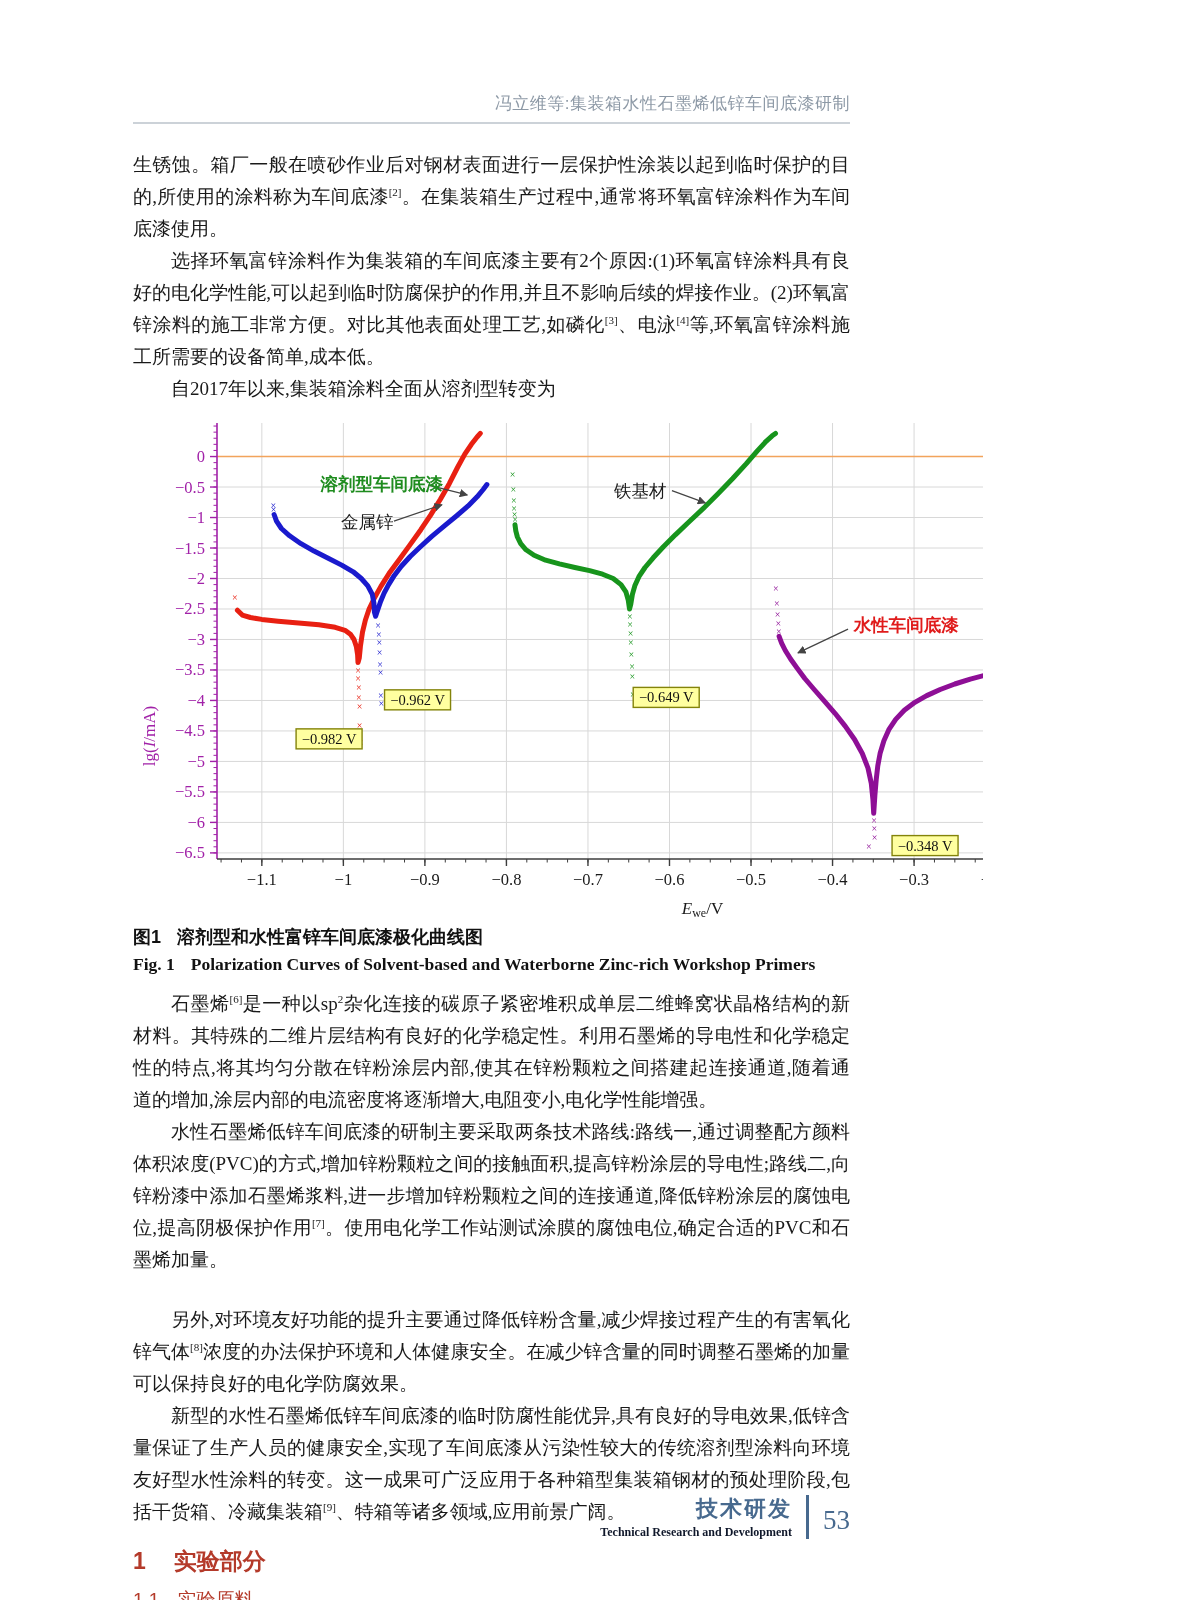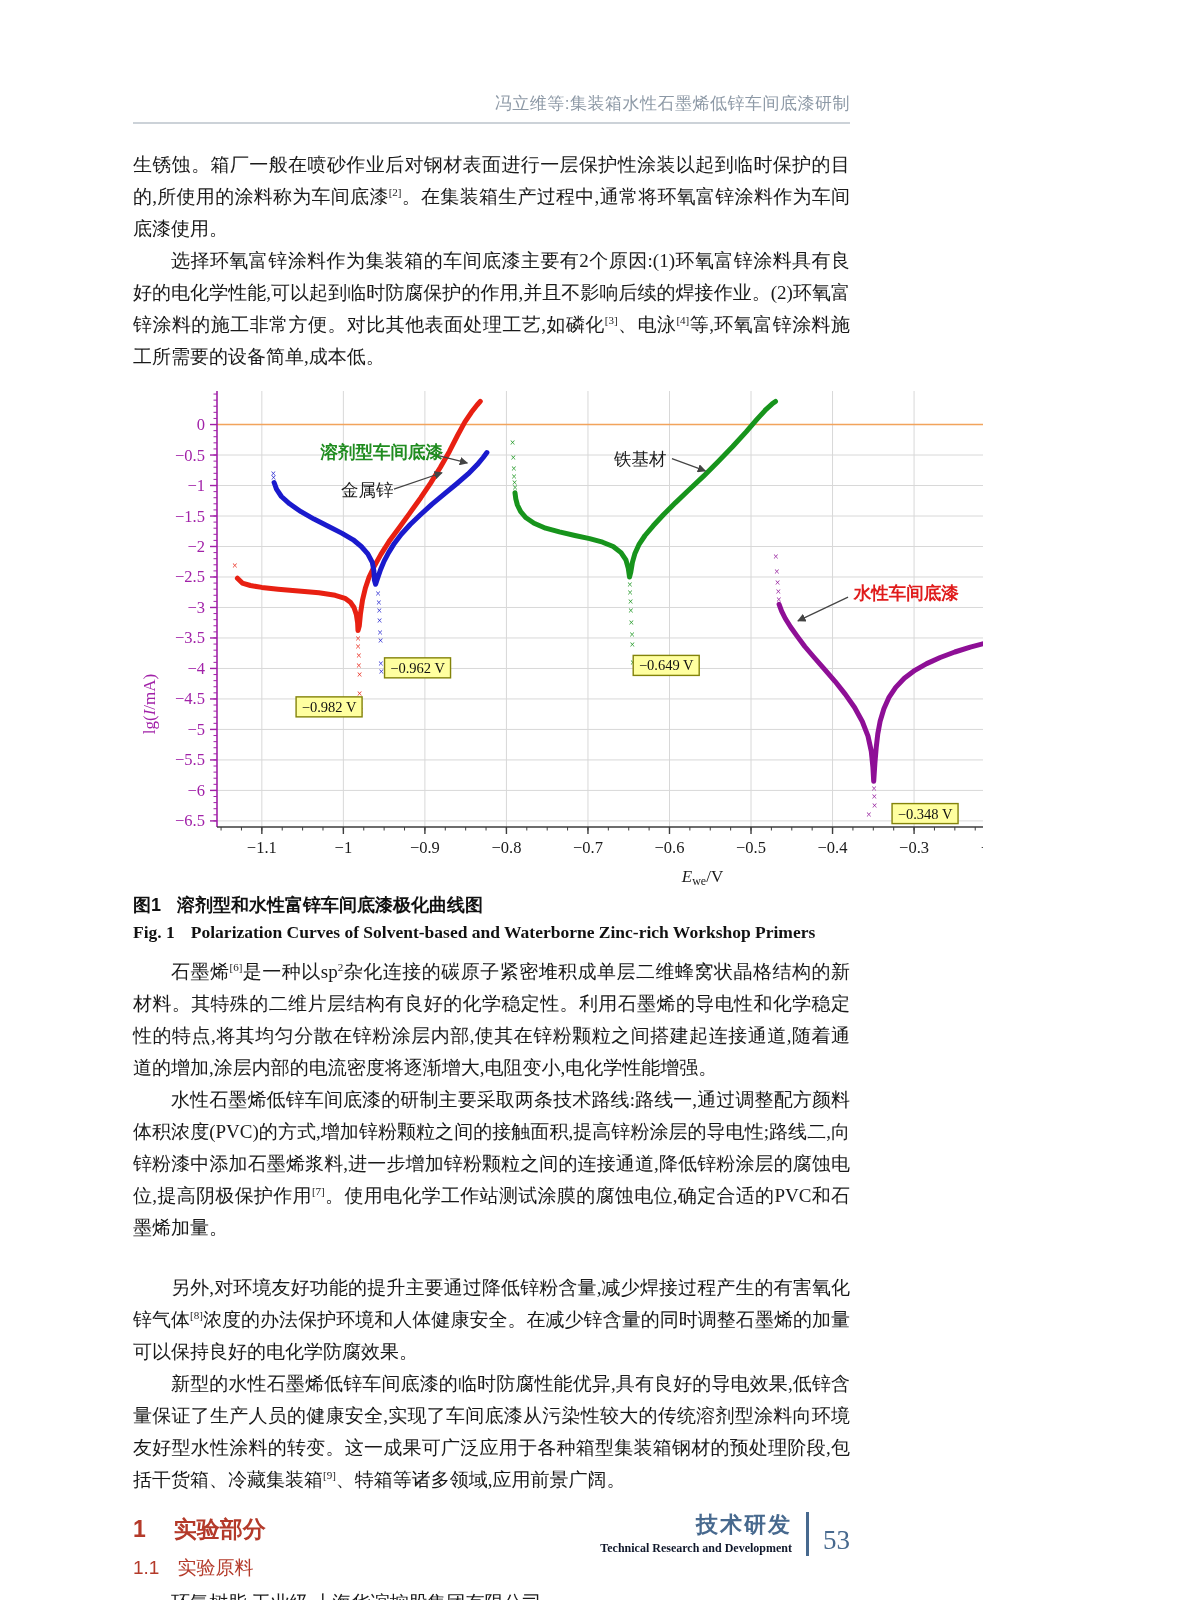--- a/index.html
+++ b/index.html
@@ -43,22 +43,22 @@
     font-weight:bold;font-size:23px;margin:18px 0 10px 0;
   }
   .sec-h1 .sec-num{margin-right:28px;}
   .sec-h2{
     color:#b43a2a;font-family:"Liberation Sans","DejaVu Sans",sans-serif;
     font-weight:normal;font-size:19px;margin:4px 0 6px 0;
   }
   .sec-h2 .sec-num{margin-right:18px;}
   
   .page-footer{
-    position:absolute;right:133px;bottom:44px;
-    display:flex;align-items:flex-end;gap:14px;
+    position:absolute;right:133px;bottom:60px;
+    display:flex;align-items:center;gap:14px;
   }
   .footer-text{text-align:right;}
   .footer-cn{
     font-family:"Liberation Sans","DejaVu Sans",sans-serif;
     font-weight:bold;font-size:22px;color:#47698e;letter-spacing:2px;
   }
   .footer-en{font-weight:bold;font-size:12px;color:#0f172a;margin-top:1px;}
   .footer-bar{width:3px;height:44px;background:#47698e;}
   .footer-page{font-size:27px;color:#47698e;padding-top:6px;}
 </style>
@@ -69,20 +69,21 @@
 
   <header>
     <div class="running-title">冯立维等:集装箱水性石墨烯低锌车间底漆研制</div>
     <hr class="header-rule">
   </header>
 
   <section class="cols intro">
     <div class="col" id="intro-left">
         <p class="para">生锈蚀。箱厂一般在喷砂作业后对钢材表面进行一层保护性涂装以起到临时保护的目的,所使用的涂料称为车间底漆<sup>[2]</sup>。在集装箱生产过程中,通常将环氧富锌涂料作为车间底漆使用。</p>
         <p class="para indent">选择环氧富锌涂料作为集装箱的车间底漆主要有2个原因:(1)环氧富锌涂料具有良好的电化学性能,可以起到临时防腐保护的作用,并且不影响后续的焊接作业。(2)环氧富锌涂料的施工非常方便。对比其他表面处理工艺,如磷化<sup>[3]</sup>、电泳<sup>[4]</sup>等,环氧富锌涂料施工所需要的设备简单,成本低。</p>
+        <p class="para indent">自2017年以来,集装箱涂料全面从溶剂型转变为</p>
       </div>
   </section>
 
   <figure>
     <div id="chart"><svg width="921" height="512" viewBox="0 0 921 512">
           <defs>
             <marker id="arr" viewBox="0 0 10 10" refX="9" refY="5" markerWidth="7" markerHeight="7" orient="auto-start-reverse">
               <path d="M0,0L10,5L0,10z" fill="#444"></path>
             </marker>
           </defs>

